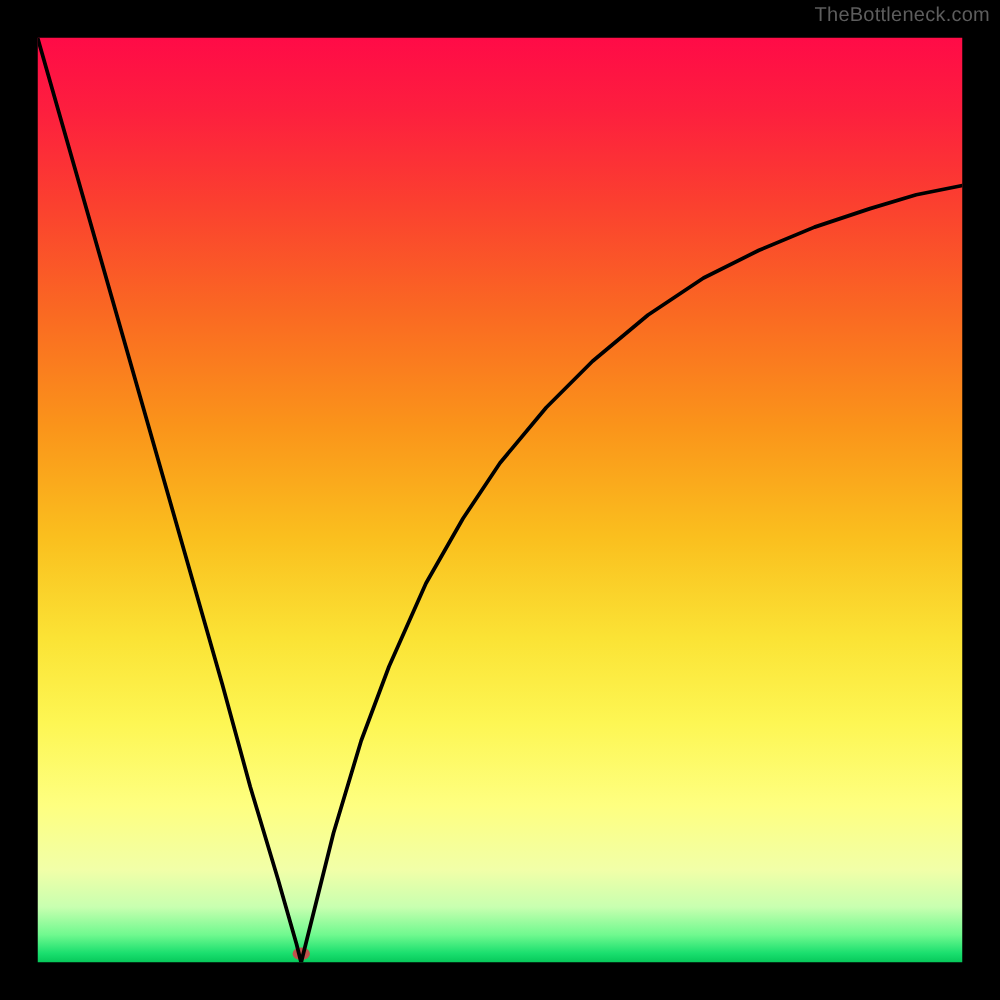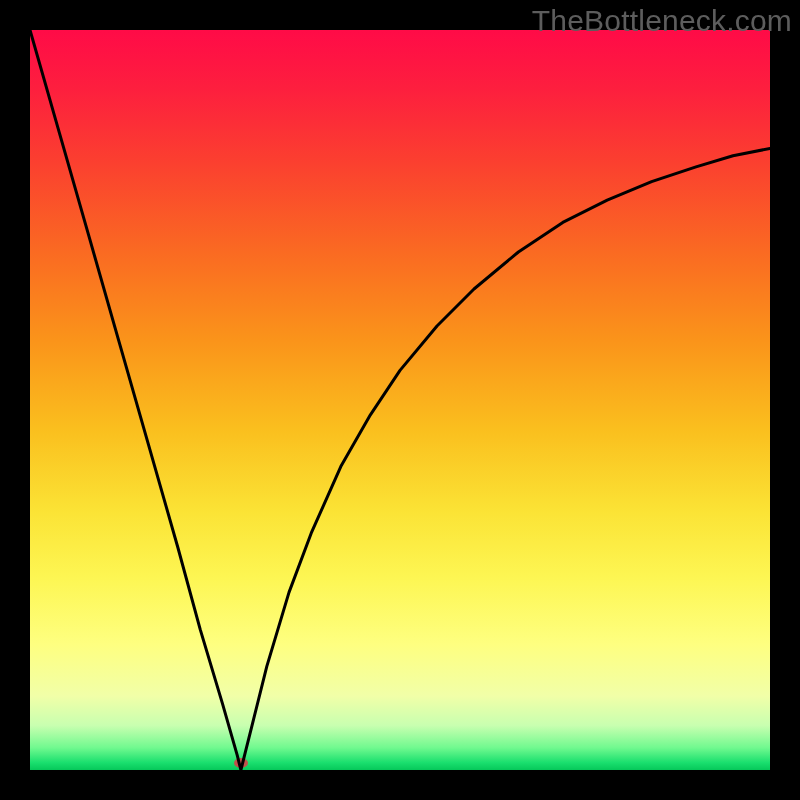--- a/index.html
+++ b/index.html
@@ -8,21 +8,21 @@
     position: relative;
     width: 800px;
     height: 800px;
     background: #000;
   }
   .watermark {
     position: absolute;
     top: 4px;
     right: 8px;
     font-family: Arial, Helvetica, sans-serif;
-    font-size: 30px;
+    font-size: 16px;
     color: #5d5d5d;
     font-weight: 400;
     letter-spacing: 0.2px;
     z-index: 5;
   }
   .plot-area {
     position: absolute;
     left: 30px;
     top: 30px;
     width: 740px;

